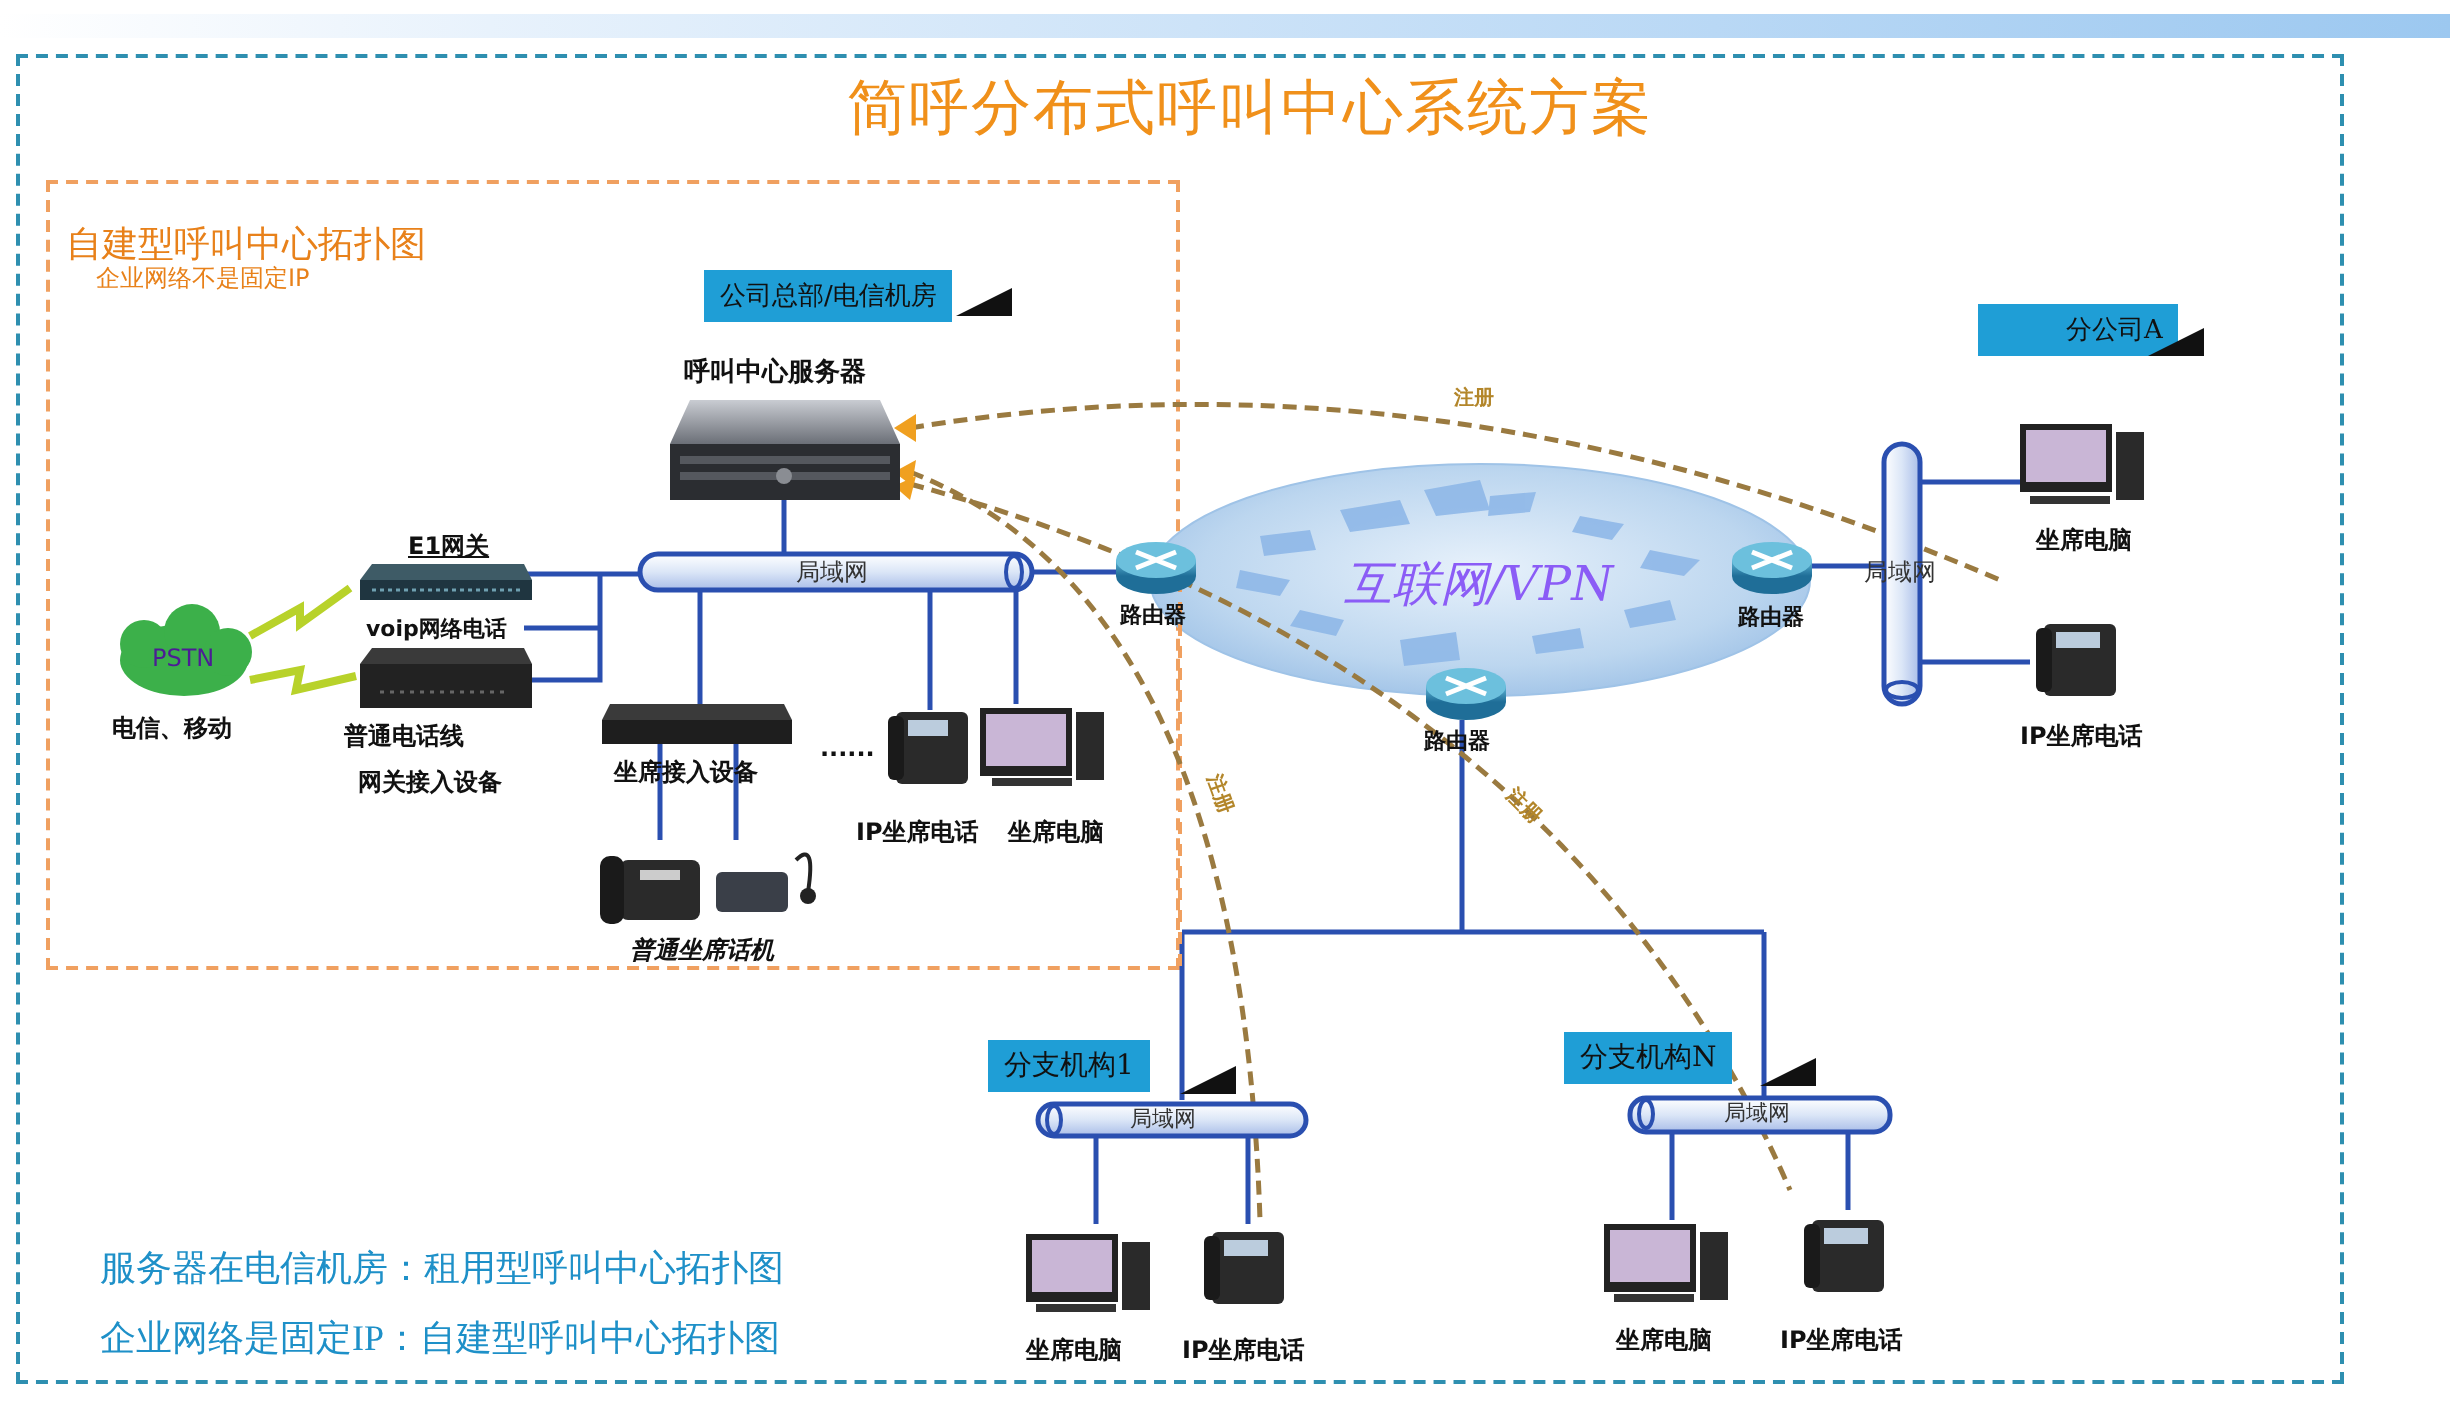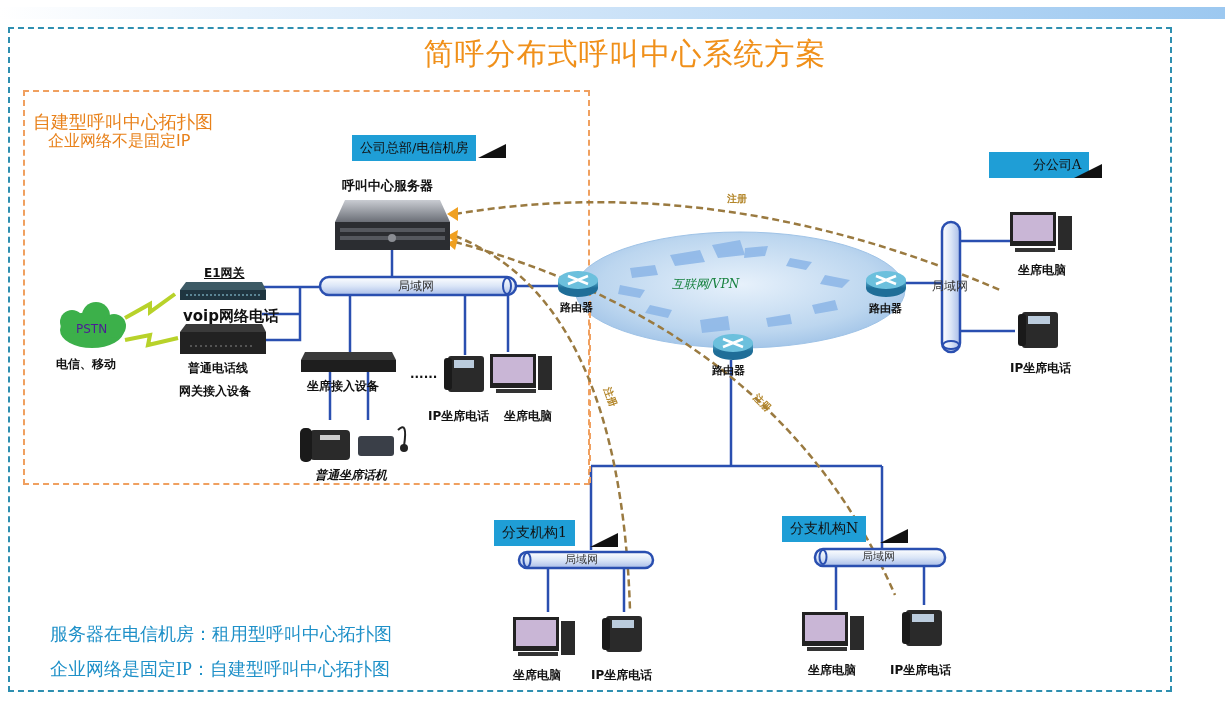--- a/index.html
+++ b/index.html
@@ -3,21 +3,21 @@
 <meta charset="utf-8">
 <style>
   html,body{margin:0;padding:0;background:#fff;}
   body{width:1225px;height:705px;position:relative;overflow:hidden;font-family:"DejaVu Sans",sans-serif;}
   .topbar{position:absolute;left:0;top:7px;width:1225px;height:12px;background:linear-gradient(90deg,#ffffff 0%,#e8f2fc 20%,#b9d8f5 70%,#9cc8f0 100%);}
   .outer-frame{position:absolute;left:8px;top:27px;width:1164px;height:665px;border:2px dashed #2e8fb0;box-sizing:border-box;}
   .title{position:absolute;left:0;top:34px;width:1250px;text-align:center;color:#f0901a;font-size:30px;letter-spacing:1px;}
   .self-frame{position:absolute;left:23px;top:90px;width:567px;height:395px;border:2px dashed #f0a060;box-sizing:border-box;}
   .txt{position:absolute;white-space:nowrap;}
   .orange-h{color:#e8811a;font-size:18px;}
-  .orange-s{color:#e8811a;font-size:16px;}
+  .orange-s{color:#e8811a;font-size:12px;}
   .lbl{font-size:12px;font-weight:bold;color:#111;}
   .tag{position:absolute;background:#1f9ed6;color:#111;font-size:13px;padding:4px 8px;}
   .tag-tail{position:absolute;width:0;height:0;border-left:28px solid transparent;border-bottom:14px solid #111;}
   .bottom-note{color:#1e90c8;font-size:18px;font-family:Liberation Serif, serif;}
   svg.diagram{position:absolute;left:0;top:0;}
 </style>
 </head>
 <body>
 
 <div class="topbar"></div>
@@ -252,33 +252,33 @@
   </g>
 </svg>
 
 <div class="tag" style="left:352px;top:135px;">公司总部/电信机房</div>
 <div class="tag-tail" style="left:478px;top:144px;"></div>
 <div class="txt lbl" style="left:342px;top:177px;font-size:13px;">呼叫中心服务器</div>
 
 <div class="txt" style="left:398px;top:278px;font-size:12px;color:#333;font-family:'DejaVu Serif',serif;">局域网</div>
 
 <div class="txt lbl" style="left:204px;top:265px;text-decoration:underline;">E1网关</div>
-<div class="txt lbl" style="left:183px;top:307px;font-size:15px;">voip网络电话</div>
+<div class="txt lbl" style="left:183px;top:307px;font-size:11px;">voip网络电话</div>
 <div class="txt" style="left:76px;top:322px;font-size:12px;font-weight:normal;color:#4c1d95;">PSTN</div>
 <div class="txt lbl" style="left:56px;top:356px;">电信、移动</div>
-<div class="txt lbl" style="left:188px;top:360px;">普通电话线</div>
+<div class="txt lbl" style="left:172px;top:360px;">普通电话线</div>
 <div class="txt lbl" style="left:179px;top:383px;">网关接入设备</div>
 <div class="txt lbl" style="left:307px;top:378px;">坐席接入设备</div>
 <div class="txt lbl" style="left:410px;top:367px;">......</div>
 <div class="txt lbl" style="left:428px;top:408px;">IP坐席电话</div>
 <div class="txt lbl" style="left:504px;top:408px;">坐席电脑</div>
 <div class="txt lbl" style="left:315px;top:467px;font-style:italic;">普通坐席话机</div>
 <div class="txt lbl" style="left:560px;top:300px;font-size:11px;">路由器</div>
 
-<div class="txt" style="left:672px;top:276px;font-size:12px;font-style:italic;color:#15803d;font-family:'DejaVu Serif',serif;">互联网/VPN</div>
+<div class="txt" style="left:672px;top:276px;font-size:24px;font-style:italic;color:#8b5cf6;font-family:'DejaVu Serif',serif;">互联网/VPN</div>
 <div class="txt" style="left:727px;top:192px;font-size:10px;font-weight:bold;color:#b3862a;">注册</div>
 <div class="txt" style="left:600px;top:390px;font-size:10px;font-weight:bold;color:#b3862a;transform:rotate(70deg);">注册</div>
 <div class="txt" style="left:752px;top:396px;font-size:10px;font-weight:bold;color:#b3862a;transform:rotate(45deg);">注册</div>
 <div class="txt lbl" style="left:712px;top:363px;font-size:11px;">路由器</div>
 
 <div class="tag" style="left:989px;top:152px;font-family:'DejaVu Serif',serif;padding-left:44px;">分公司A</div>
 <div class="tag-tail" style="left:1074px;top:164px;"></div>
 <div class="txt lbl" style="left:869px;top:301px;font-size:11px;">路由器</div>
 <div class="txt" style="left:932px;top:278px;font-size:12px;color:#333;font-family:'DejaVu Serif',serif;">局域网</div>
 <div class="txt lbl" style="left:1018px;top:262px;">坐席电脑</div>

